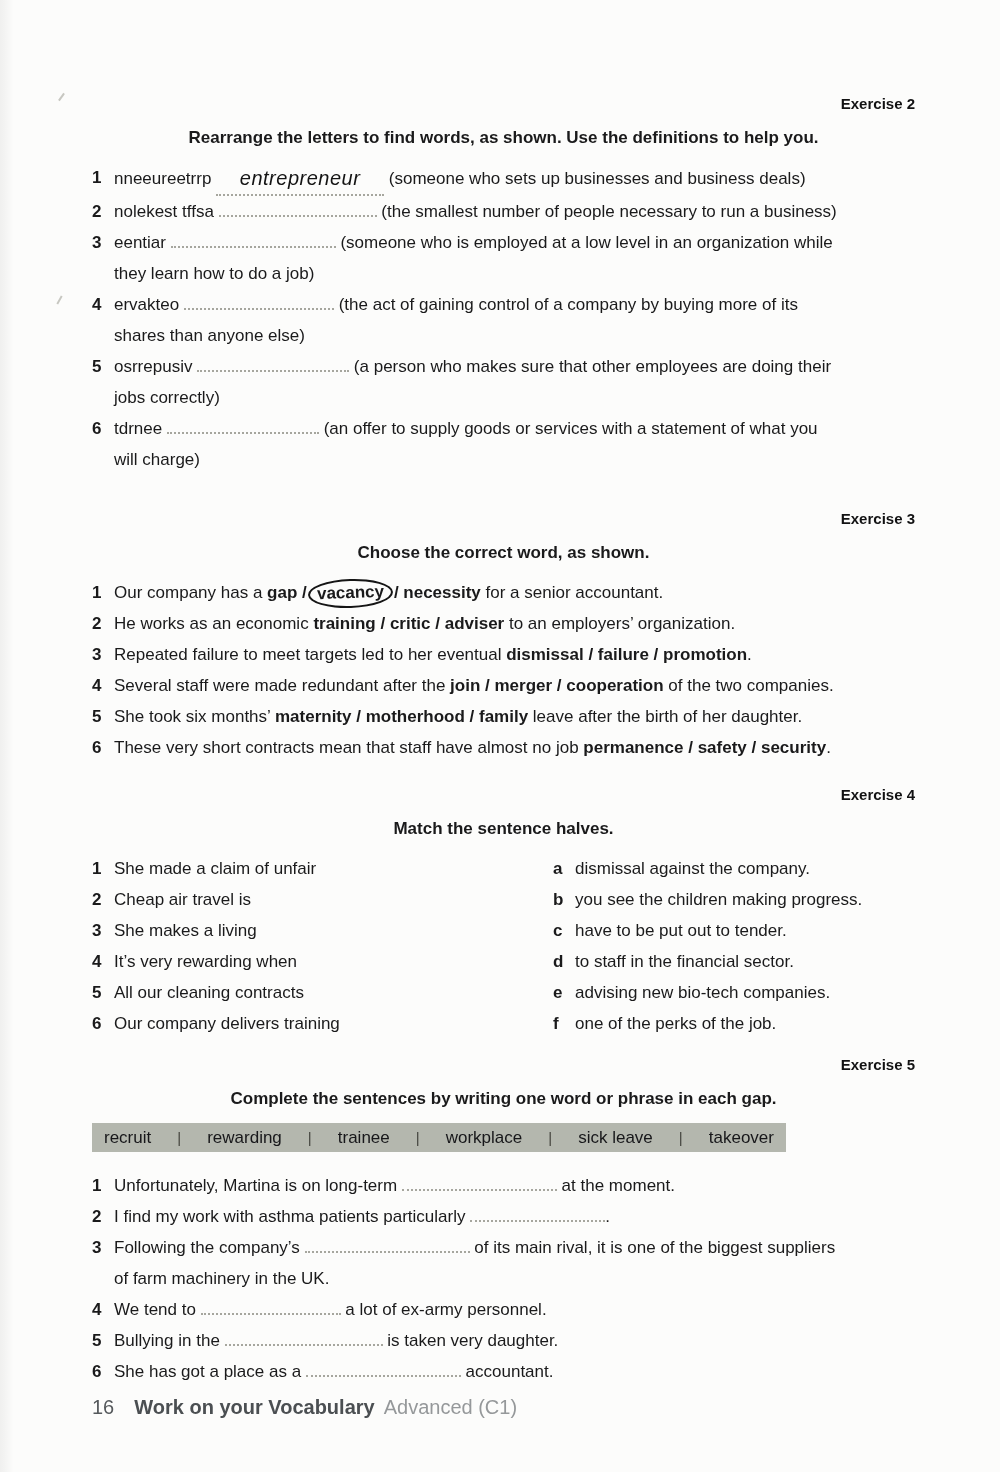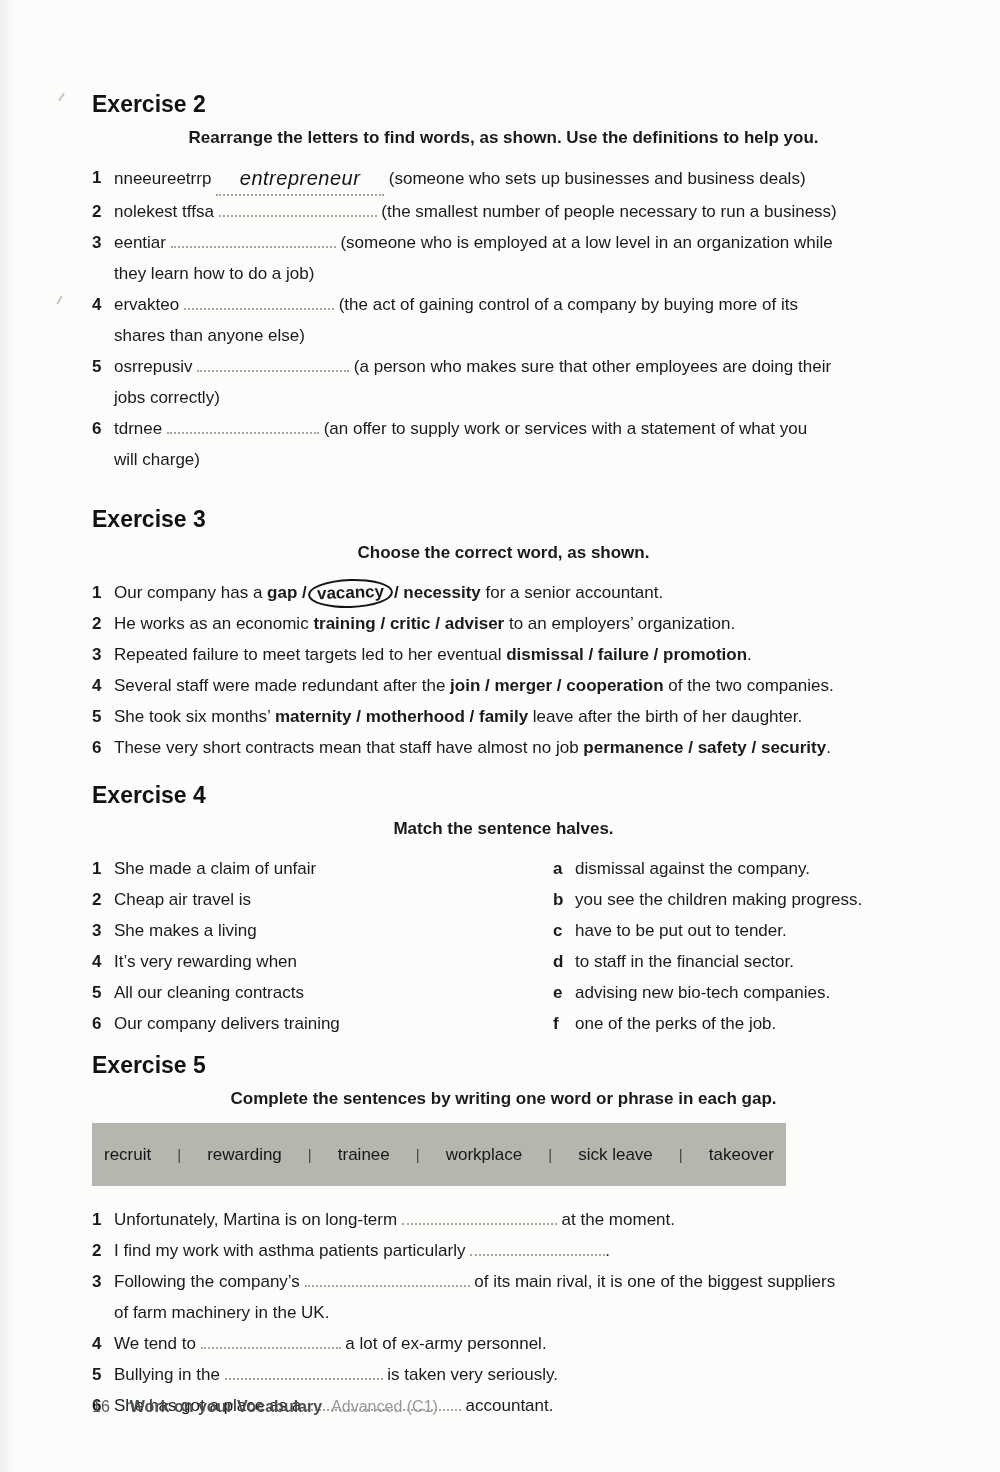--- a/index.html
+++ b/index.html
@@ -1,45 +1,45 @@
 <!DOCTYPE html>
 <html><head>
 <meta charset="utf-8">
 <style>
   html,body{margin:0;padding:0;background:#ffffff;}
   .page{position:relative;width:1000px;height:1472px;background:#fcfcfb;
         font-family:"Liberation Sans","DejaVu Sans",sans-serif;color:#1a1a1b;overflow:hidden;}
   .page::before{content:"";position:absolute;left:0;top:0;bottom:0;width:14px;
         background:linear-gradient(to right,rgba(0,0,0,0.05),rgba(0,0,0,0));}
   .content{position:absolute;left:92px;top:0;width:823px;}
-  h2.extitle{font-size:23px;line-height:24px;font-weight:700;margin:0 0 12px 0;color:#121213;}
+  h2.extitle{font-size:15px;line-height:24px;font-weight:700;margin:0 0 12px 0;color:#121213;text-align:right;}
   p.instr{font-size:17px;line-height:20px;font-weight:700;margin:0 0 14px 0;color:#1a1a1b;text-align:center;}
   section{margin:0;}
   #ex2{margin-top:92px;}
   #ex3{margin-top:32px;}
   #ex4{margin-top:20px;}
   #ex5{margin-top:14px;}
   .item{display:flex;font-size:17px;line-height:31px;}
   .num{width:22px;flex:none;font-weight:700;}
   .body{flex:1;}
   .gapline{display:inline-block;border-bottom:2px dotted #a6a69e;min-height:13px;
            text-align:center;vertical-align:baseline;}
   .handwritten{font-family:Liberation Sans, sans-serif;font-style:italic;font-size:20px;
            letter-spacing:0.5px;position:relative;top:1px;color:#141414;}
   .b{font-weight:700;}
   .circle{display:inline-block;border:2.5px solid #151515;border-radius:50%;
            padding:0 7px 1px 7px;margin:0 1px;line-height:24px;transform:rotate(-2deg);}
   .match-grid{display:grid;grid-template-columns:22px 439px 22px auto;
            font-size:17px;line-height:31px;}
   .mnum,.mletter{font-weight:700;}
   .bank{display:flex;align-items:center;justify-content:space-between;
-           background:#b4b7ae;width:670px;padding:19px 12px;height:25px;
+           background:#b4b7ae;width:670px;padding:2px 12px;height:25px;
            font-size:17px;margin:4px 0 18px 0;color:#17171a;}
   .bank .divider{color:#45453f;font-size:15px;}
-  .footer{position:absolute;left:92px;top:1396px;font-size:16px;line-height:22px;}
+  .footer{position:absolute;left:92px;top:1396px;font-size:20px;line-height:22px;}
   .fnum{color:#55595c;margin-right:20px;}
   .ftitle{font-weight:700;color:#4b4f52;}
   .flevel{color:#95989a;margin-left:9px;}
   .mark{position:absolute;background:#c7c7c1;}
   .mark1{left:57px;top:96px;width:9px;height:2px;transform:rotate(-55deg);}
   .mark2{left:55px;top:299px;width:9px;height:2px;transform:rotate(-60deg);}
 </style>
 </head>
 <body>
 
@@ -68,21 +68,21 @@
           <div class="item">
             <span class="num">4</span>
             <div class="body"><span class="scrambled">ervakteo </span><span class="gapline" style="width:150px"></span><span class="def"> (the act of gaining control of a company by buying more of its</span><br><span class="def">shares than anyone else)</span></div>
           </div>
           <div class="item">
             <span class="num">5</span>
             <div class="body"><span class="scrambled">osrrepusiv </span><span class="gapline" style="width:152px"></span><span class="def"> (a person who makes sure that other employees are doing their</span><br><span class="def">jobs correctly)</span></div>
           </div>
           <div class="item">
             <span class="num">6</span>
-            <div class="body"><span class="scrambled">tdrnee </span><span class="gapline" style="width:152px"></span><span class="def"> (an offer to supply work or services with a statement of what you</span><br><span class="def">will charge)</span></div>
+            <div class="body"><span class="scrambled">tdrnee </span><span class="gapline" style="width:152px"></span><span class="def"> (an offer to supply goods or services with a statement of what you</span><br><span class="def">will charge)</span></div>
           </div>
         </div>
     </section>
 
     <section id="ex3">
       <h2 class="extitle">Exercise 3</h2>
       <p class="instr">Choose the correct word, as shown.</p>
       <div>
           <div class="item">
             <span class="num">1</span>
@@ -170,21 +170,21 @@
           <div class="item">
             <span class="num">3</span>
             <div class="body"><span class="">Following the company’s </span><span class="gapline" style="width:165px"></span><span class=""> of its main rival, it is one of the biggest suppliers</span><br><span class="">of farm machinery in the UK.</span></div>
           </div>
           <div class="item">
             <span class="num">4</span>
             <div class="body"><span class="">We tend to </span><span class="gapline" style="width:140px"></span><span class=""> a lot of ex-army personnel.</span></div>
           </div>
           <div class="item">
             <span class="num">5</span>
-            <div class="body"><span class="">Bullying in the </span><span class="gapline" style="width:158px"></span><span class=""> is taken very seriously.</span></div>
+            <div class="body"><span class="">Bullying in the </span><span class="gapline" style="width:158px"></span><span class=""> is taken very daughter.</span></div>
           </div>
           <div class="item">
             <span class="num">6</span>
             <div class="body"><span class="">She has got a place as a </span><span class="gapline" style="width:155px"></span><span class=""> accountant.</span></div>
           </div>
         </div>
     </section>
 
   </div>
 

